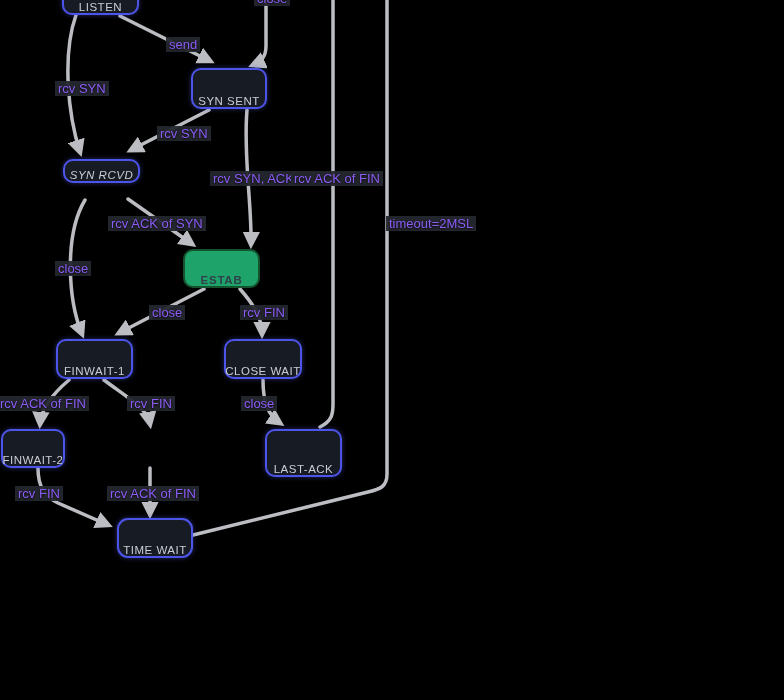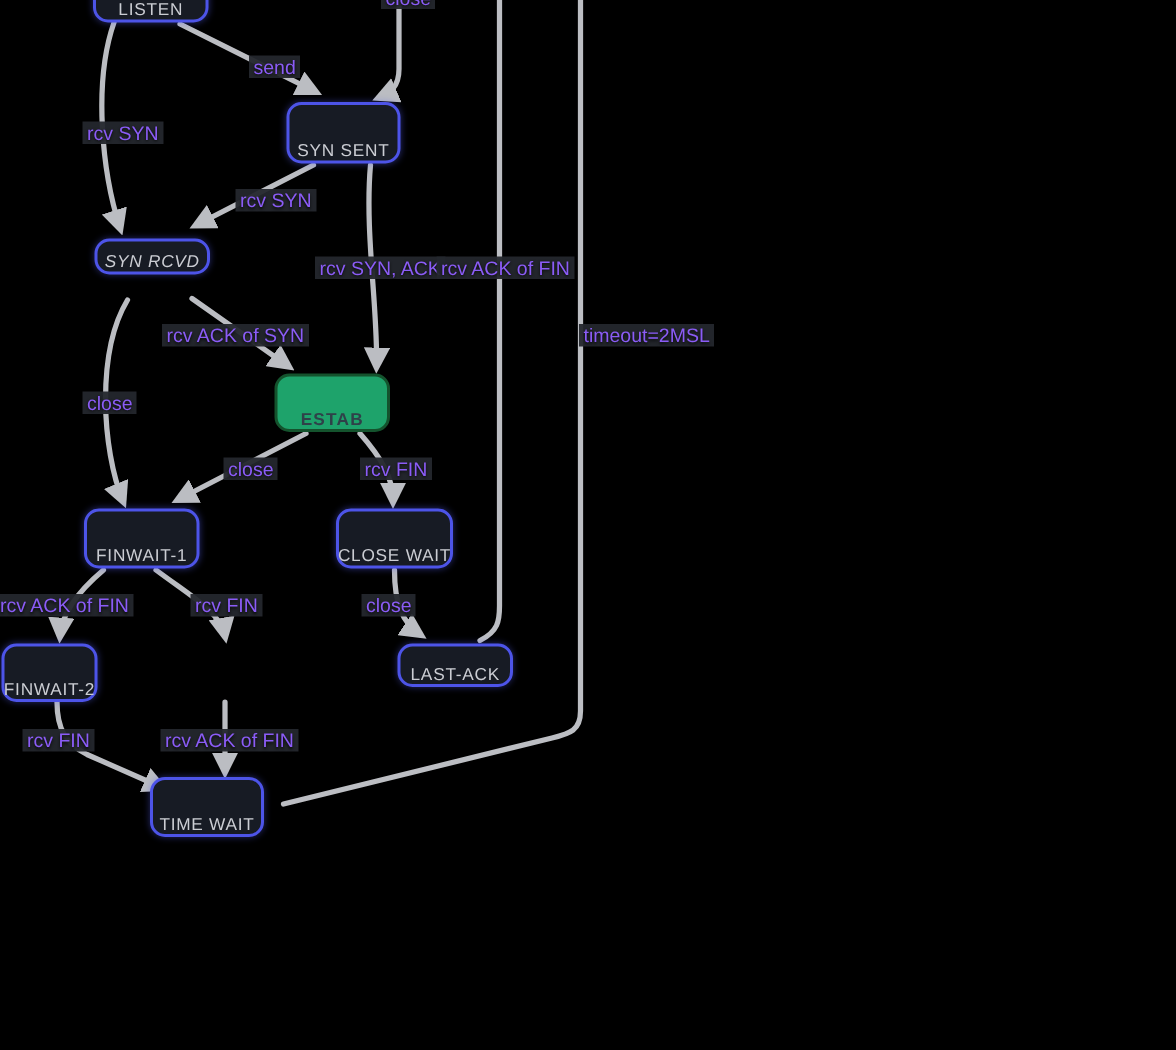--- a/index.html
+++ b/index.html
@@ -27,22 +27,22 @@
   }
   
   #n-listen   {left:62px; top:-26px; width:77px; height:41px;}
   #n-syn-sent {left:191px;top:68px;  width:76px; height:41px;}
   #n-syn-rcvd {left:63px; top:159px; width:77px; height:24px;font-style:italic;}
   #n-estab    {left:183px;top:249px; width:77px; height:39px;}
   #n-finwait1 {left:56px; top:339px; width:77px; height:40px;}
   #n-closewait{left:224px;top:339px; width:78px; height:40px;}
   #n-finwait2 {left:1px;  top:429px; width:64px; height:39px;}
   #n-closing  {left:112px;top:429px; width:77px; height:39px;}
-  #n-lastack  {left:265px;top:429px; width:77px; height:29px;}
-  #n-timewait {left:100px;top:518px; width:76px; height:40px;}
+  #n-lastack  {left:265px;top:429px; width:77px; height:48px;}
+  #n-timewait {left:117px;top:518px; width:76px; height:40px;border-radius:11px;}
   
   #l-close-top      {left:254px;top:-9px;}
   #l-send           {left:166px;top:37px;}
   #l-rcv-syn-left   {left:55px; top:81px;}
   #l-rcv-syn-mid    {left:157px;top:126px;}
   #l-rcv-syn-ack    {left:210px;top:171px;}
   #l-rcv-ack-fin-r  {left:291px;top:171px;}
   #l-timeout        {left:343px;top:216px;margin-left:43px;}
   #l-rcv-ack-syn    {left:108px;top:216px;}
   #l-close-left     {left:55px; top:261px;}

